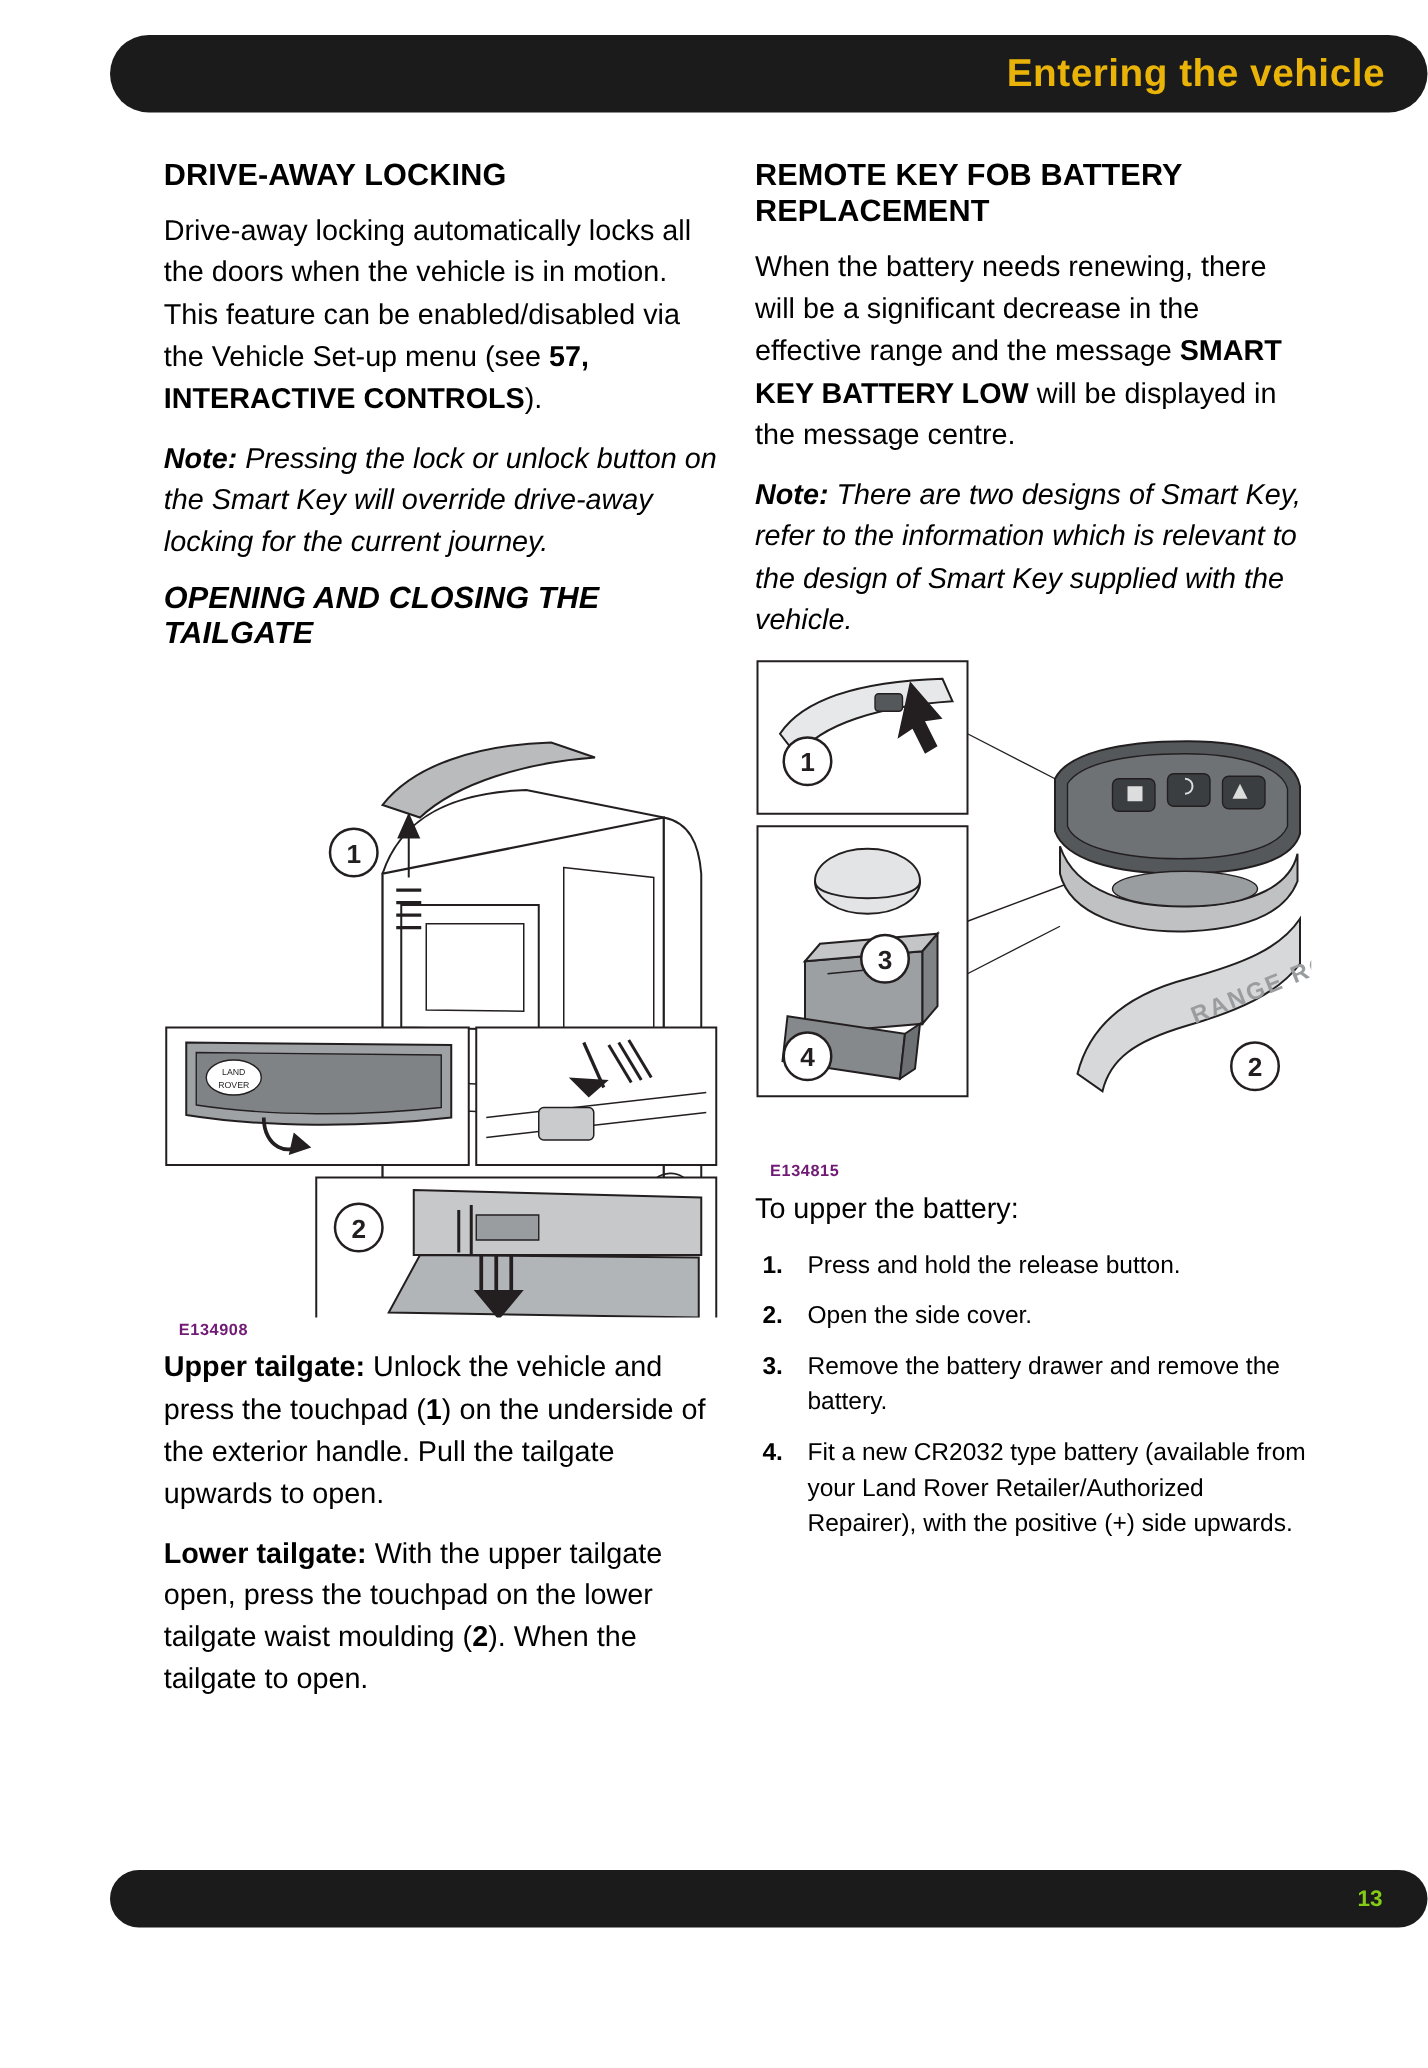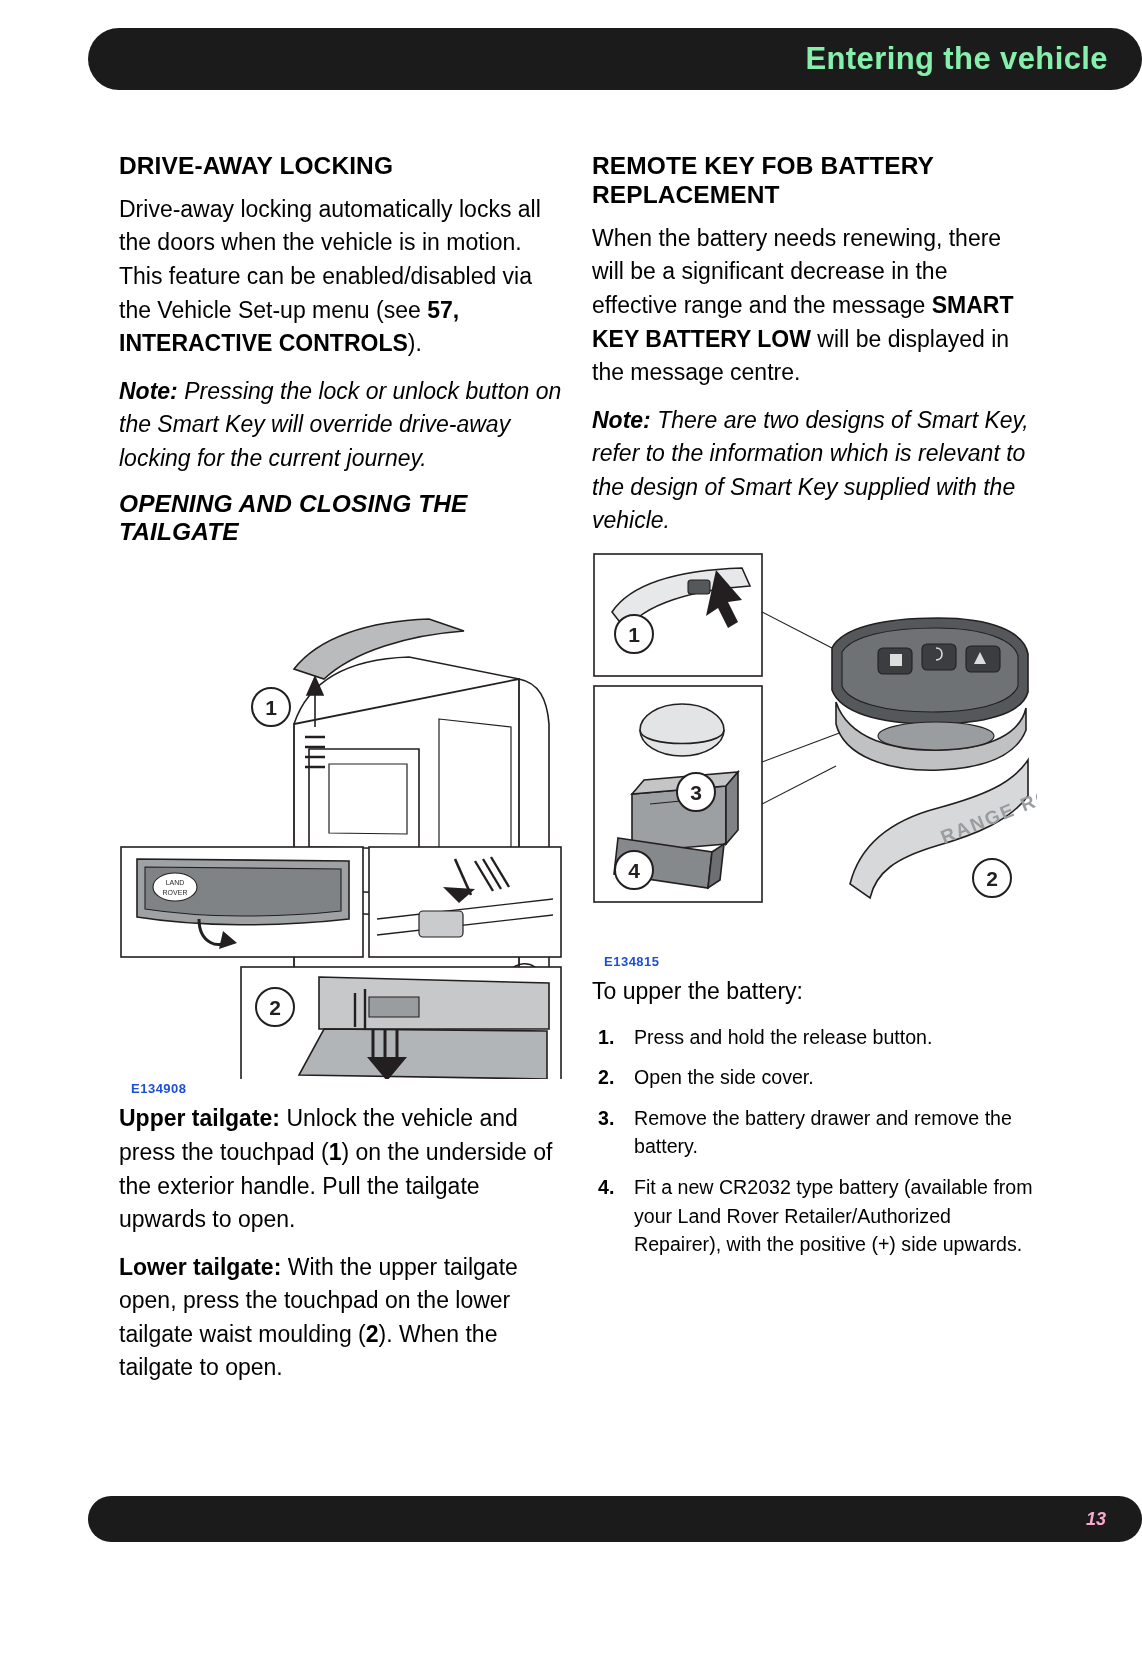--- a/index.html
+++ b/index.html
@@ -28,31 +28,32 @@
     border-bottom-left-radius: 31px;
     border-top-right-radius: 31px;
     border-bottom-right-radius: 31px;
     display: flex;
     align-items: center;
     justify-content: flex-end;
     box-sizing: border-box;
     padding-right: 34px;
   }
   .header-title {
-    color: #86efac;
+    color: #eab308;
     font-size: 31px;
     font-weight: bold;
     letter-spacing: 0.4px;
   }
 
   
   .col {
     position: absolute;
-    top: 152px;
+    top: 127px;
     width: 445px;
+    margin-left: 12px;
   }
   .col-left  { left: 119px; }
   .col-right { left: 592px; }
 
   h2.section-title {
     font-size: 24.5px;
     font-weight: bold;
     letter-spacing: 0.1px;
     margin: 0 0 12px 0;
     line-height: 1.18;
@@ -72,21 +73,21 @@
   
   .fig {
     position: relative;
     margin: 8px 0 6px 0;
   }
   .fig svg { display: block; }
   .fig-code {
     font-size: 13px;
     font-weight: bold;
     letter-spacing: 0.5px;
-    color: #1d4ed8;
+    color: #701a75;
     margin-top: 2px;
     padding-left: 12px;
   }
 
   
   ol.steps {
     margin: 8px 0 0 0;
     padding: 0;
     list-style: none;
   }
@@ -113,24 +114,23 @@
     height: 46px;
     background: #1b1b1b;
     border-radius: 23px;
     display: flex;
     align-items: center;
     justify-content: flex-end;
     box-sizing: border-box;
     padding-right: 36px;
   }
   .page-num {
-    color: #f9a8d4;
+    color: #84cc16;
     font-size: 18px;
     font-weight: bold;
-    font-style: italic;
   }
 </style>
 </head>
 <body>
 
 <div class="header-bar">
   <span class="header-title">Entering the vehicle</span>
 </div>
 
 <div class="col col-left">

